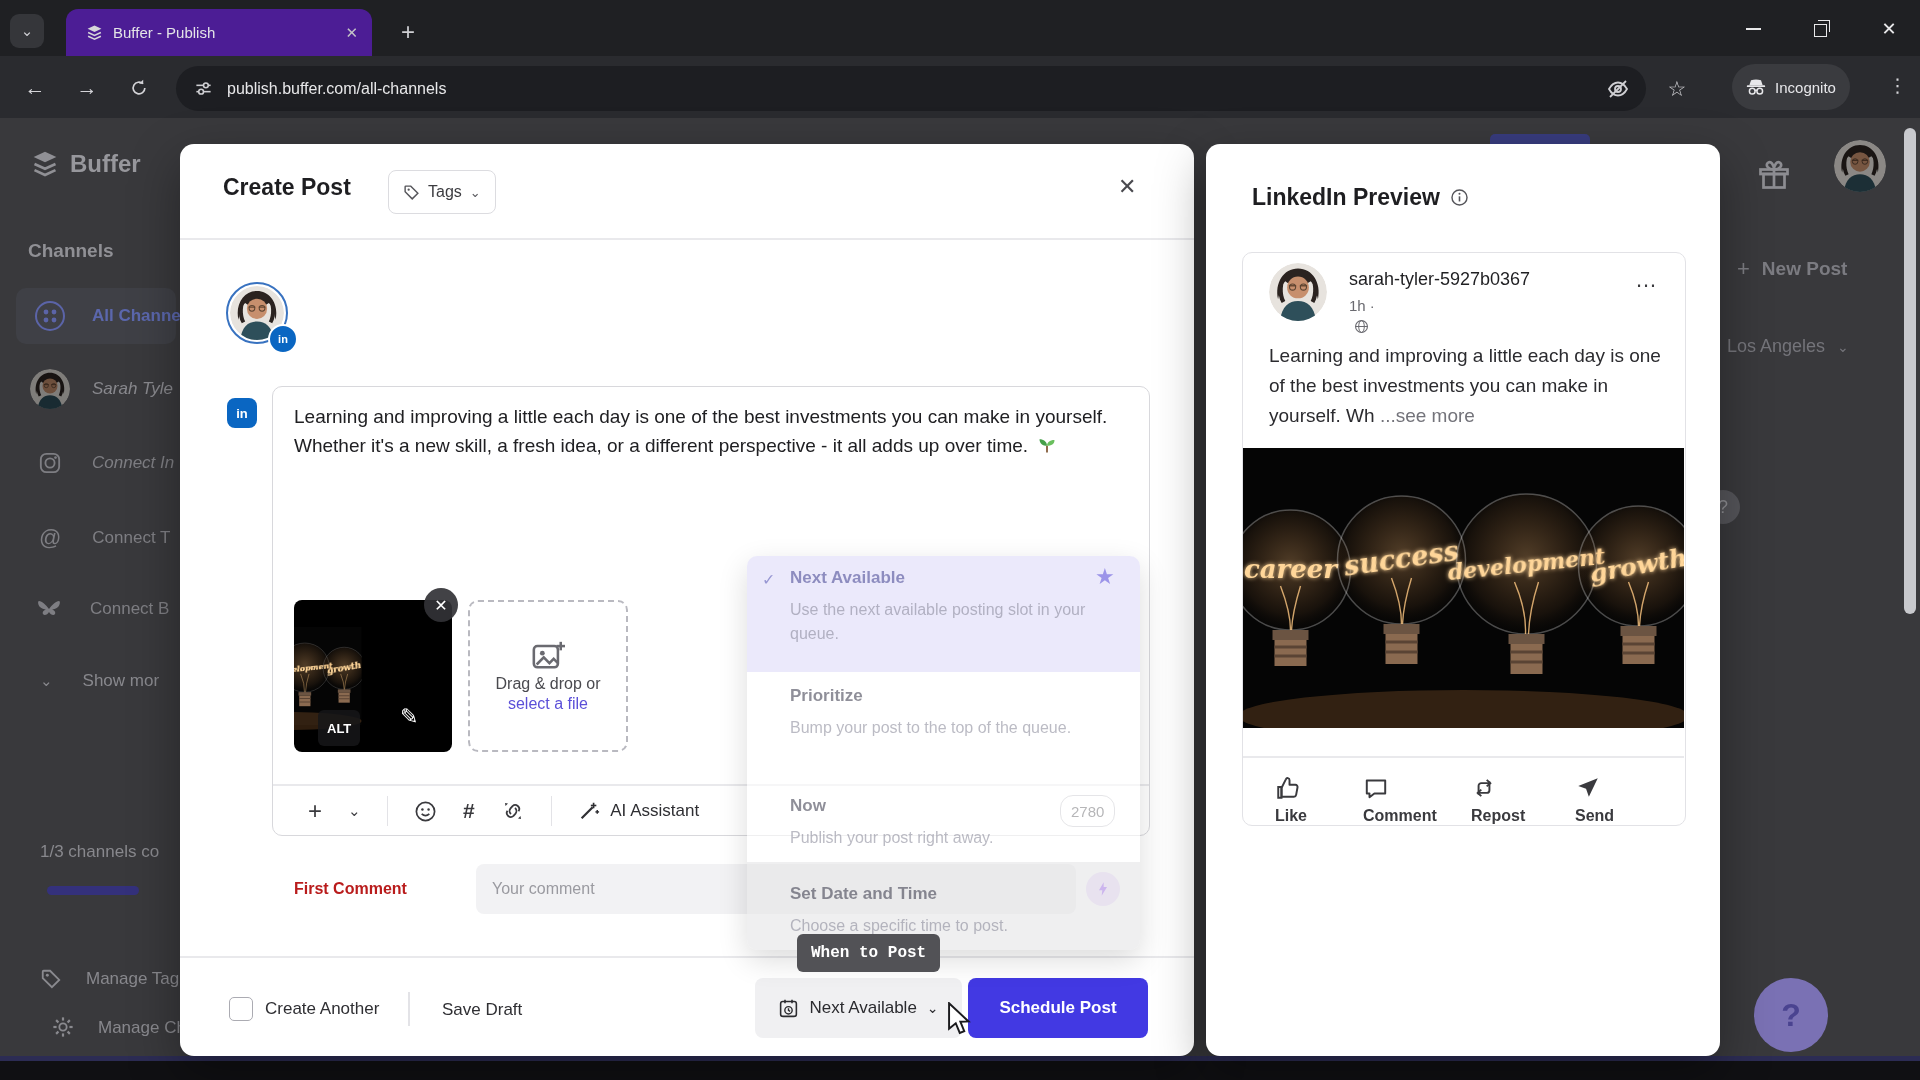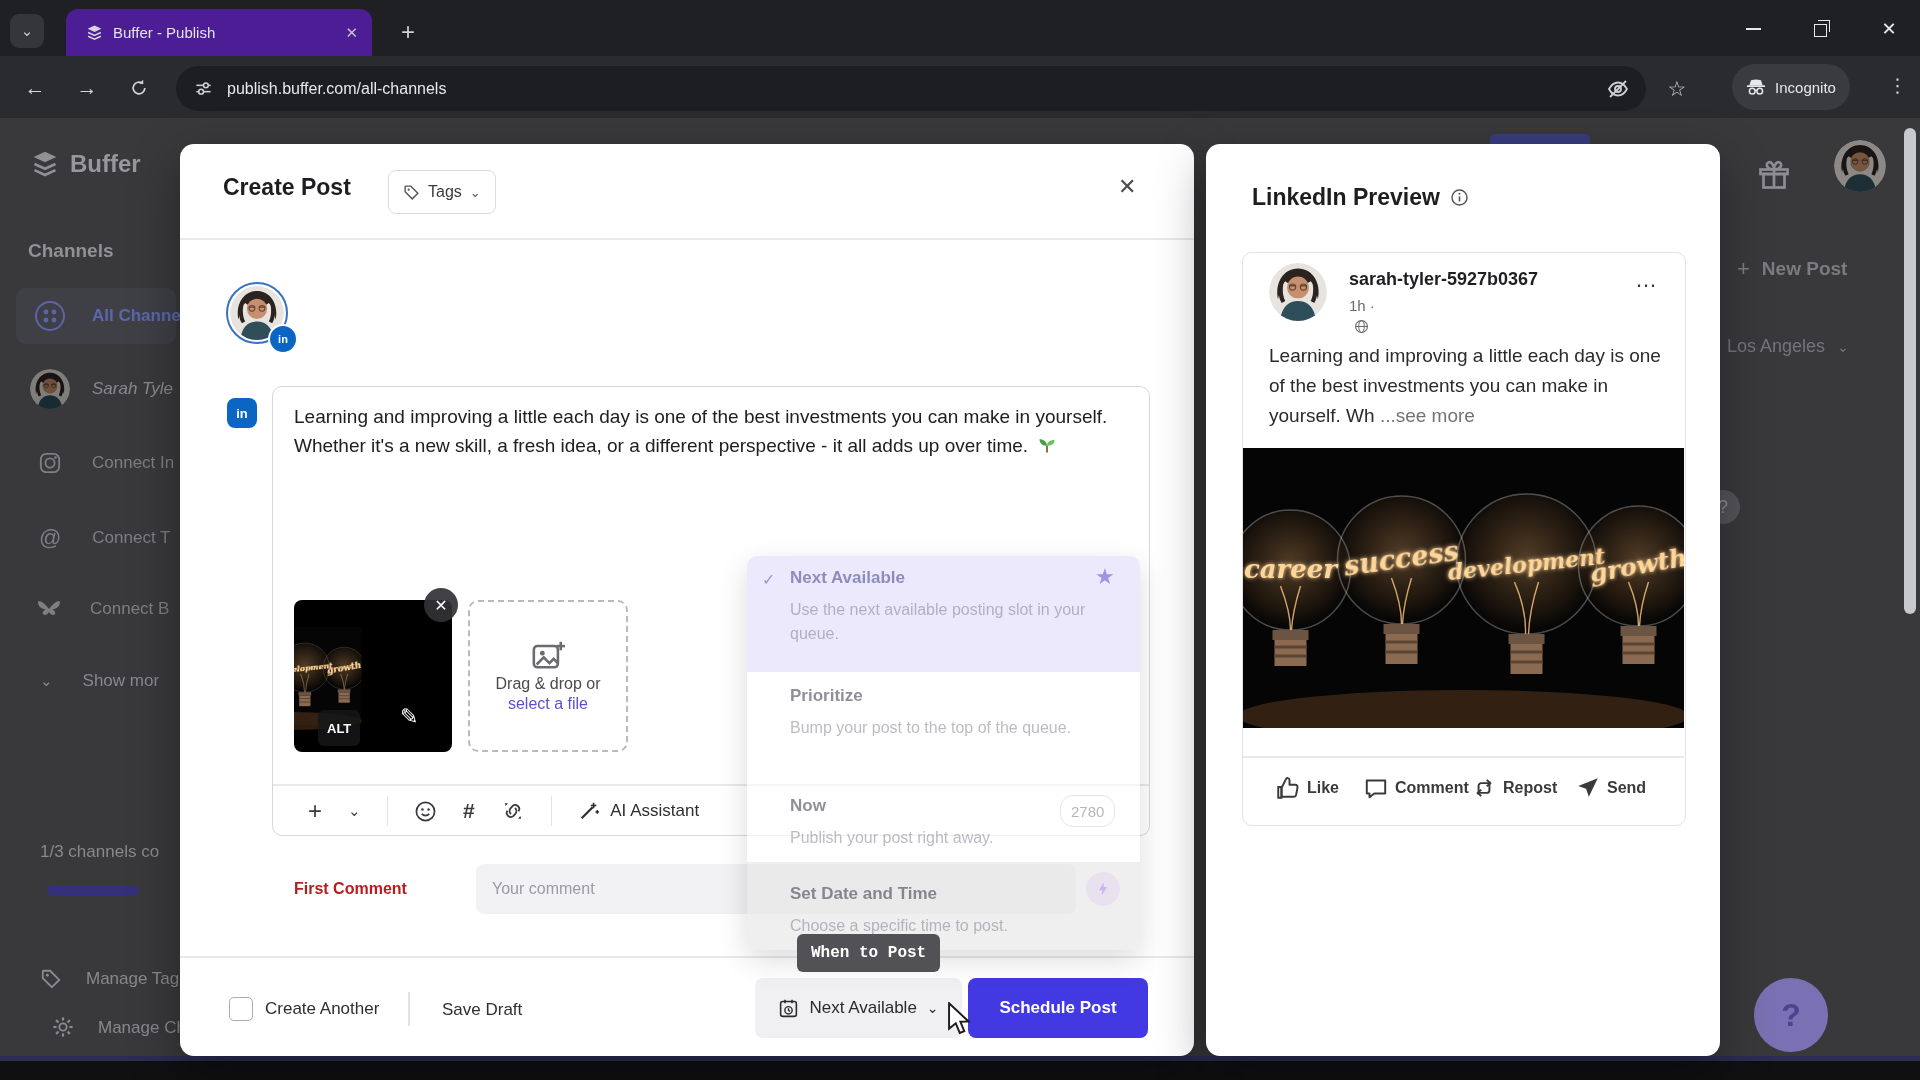--- a/index.html
+++ b/index.html
@@ -82,26 +82,26 @@
   .m-title-sel{color:rgba(72,72,148,.58);}
   .m-desc{font-size:16px;line-height:24px;color:rgba(125,125,142,.52);}
   .m-check{color:rgba(100,100,185,.62);font-size:16px;}
   .m-star{color:rgba(118,108,224,.68);font-size:22px;}
 
   .tooltip{left:797px;top:934px;height:38px;padding:0 14px;background:#525256;border-radius:6px;
     color:#fff;font-size:16px;font-weight:bold;align-items:center;display:flex;z-index:30;font-family:Liberation Mono, monospace;}
 
   
   .pv-card{left:36px;top:108px;width:444px;height:574px;border:1.5px solid #e2e2e6;border-radius:10px;box-sizing:border-box;}
-  .pv-name{font-size:18px;font-weight:bold;color:#1f1f22;}
+  .pv-name{font-size:18px;font-weight:normal;color:#1f1f22;}
   .pv-meta{font-size:15px;color:#6a6a70;gap:5px;}
   .pv-text{font-size:19px;line-height:30px;color:#2b2b2f;}
   .see-more{color:#73737a;}
   .pv-art{left:0px;top:195px;width:441px;height:280px;background:#000;overflow:hidden;}
-  .act{flex-direction:row;gap:6px;align-items:center;display:flex;}
+  .act{flex-direction:column;gap:6px;display:flex;}
   .act-label{font-size:16px;font-weight:bold;color:#3a3a3e;}
 
   .cursor{z-index:50;}
 </style>
 </head>
 <body>
 
 <div id="root">
 
   <svg width="0" height="0" style="position:absolute">
@@ -264,21 +264,21 @@
     <span style="font-size:17px;font-weight:bold;color:#5b67ad;white-space:nowrap;">All Channe</span>
   </div>
 
   <div class="abs flex" style="left:30px;top:369px;gap:22px;font-style:italic;">
     <svg width="40" height="40" style="filter:brightness(.55);border-radius:50%;">
         <use href="#avatar-w"></use>
       </svg>
     <span class="side-label">Sarah Tyle</span>
   </div>
 
-  <div class="abs flex" style="left:39px;top:452px;gap:31px;">
+  <div class="abs flex" style="left:39px;top:452px;gap:31px;font-style:italic;">
     <svg width="22" height="22" viewBox="0 0 24 24">
       <rect x="2" y="2" width="20" height="20" rx="6" fill="none" stroke="#7e7e83" stroke-width="2"></rect>
       <circle cx="12" cy="12" r="5" fill="none" stroke="#7e7e83" stroke-width="2"></circle>
       <circle cx="18" cy="6" r="1.5" fill="#7e7e83"></circle>
     </svg>
     <span class="side-label" style="color:#7e7e83;">Connect In</span>
   </div>
 
   <div class="abs flex" style="left:39px;top:525px;gap:31px;">
     <span style="font-size:22px;color:#7e7e83;">@</span>

